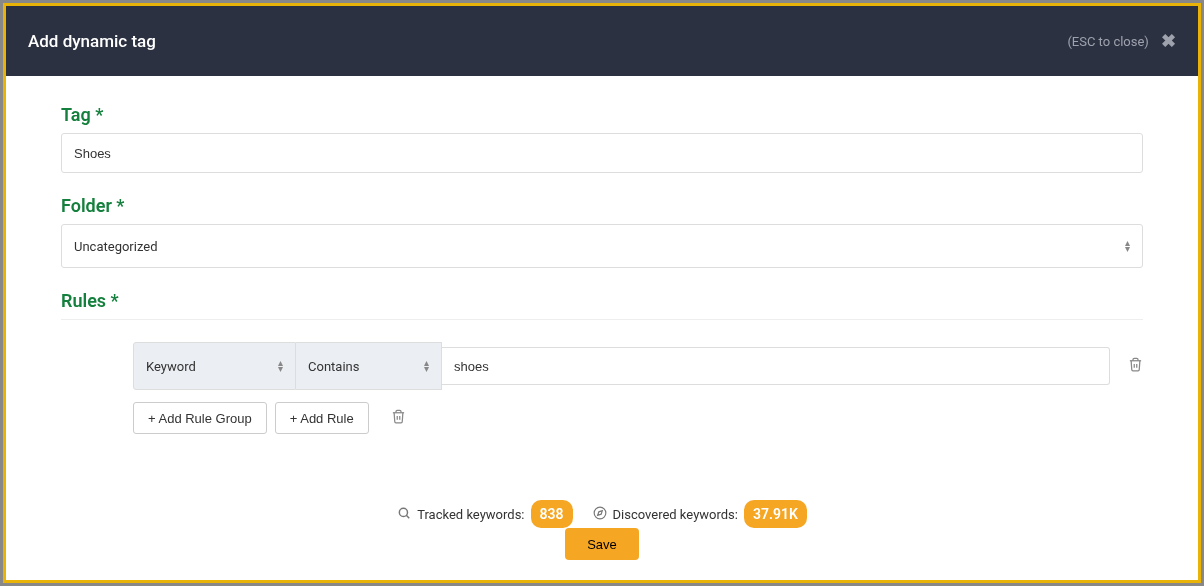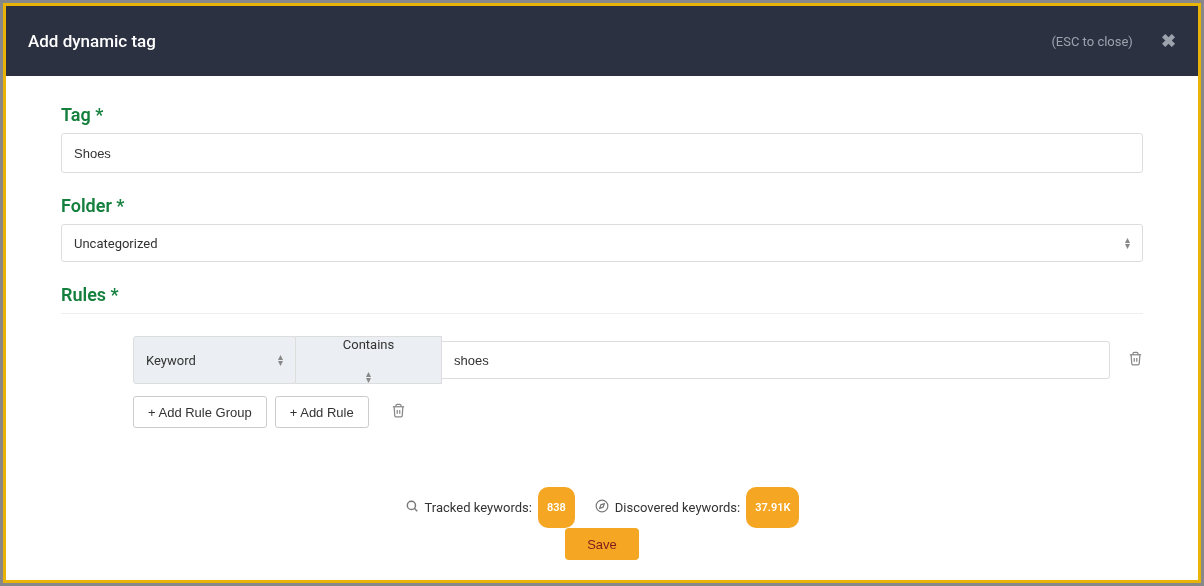--- a/index.html
+++ b/index.html
@@ -35,21 +35,21 @@
       justify-content: space-between;
       padding: 0 22px;
     }
     .modal-title {
       font-size: 17px;
       font-weight: 500;
     }
     .header-right {
       display: flex;
       align-items: center;
-      gap: 28px;
+      gap: 12px;
       color: #9ea2ad;
     }
     .esc-hint {
       font-size: 13px;
     }
     .close-icon {
       cursor: pointer;
       font-size: 18px;
       line-height: 1;
       color: #9ea2ad;
@@ -77,21 +77,21 @@
       height: 40px;
       border: 1px solid #ddd;
       border-radius: 3px;
       padding: 0 12px;
       font-size: 13px;
       color: #333;
       outline: none;
     }
     .form-select {
       width: 100%;
-      height: 38px;
+      height: 44px;
       border: 1px solid #ddd;
       border-radius: 3px;
       padding: 0 12px;
       font-size: 13px;
       color: #333;
       display: flex;
       align-items: center;
       justify-content: space-between;
       cursor: pointer;
       background: #fff;
@@ -127,21 +127,20 @@
       cursor: pointer;
     }
     .rule-select.first {
       width: 163px;
       border-top-left-radius: 3px;
       border-bottom-left-radius: 3px;
     }
     .rule-select.second {
       width: 146px;
       border-left: none;
-      flex-direction: column;
     }
     .rule-input {
       flex: 1;
       height: 38px;
       border: 1px solid #ddd;
       border-left: none;
       padding: 0 12px;
       font-size: 13px;
       color: #333;
       outline: none;
@@ -195,27 +194,27 @@
       align-items: center;
       gap: 6px;
     }
     .stat-icon {
       color: #777;
     }
     .badge {
       background: #f5a623;
       color: #fff;
       border-radius: 10px;
-      padding: 14px 9px;
-      font-size: 11px;
+      padding: 6px 9px;
+      font-size: 14px;
       font-weight: 600;
     }
     .btn-save {
       background: #f5a623;
-      color: #7f1d1d;
+      color: #000000;
       border: none;
       border-radius: 4px;
       height: 32px;
       padding: 0 22px;
       font-size: 13px;
       font-weight: 500;
       cursor: pointer;
     }
     .trash-svg {
       width: 15px;

